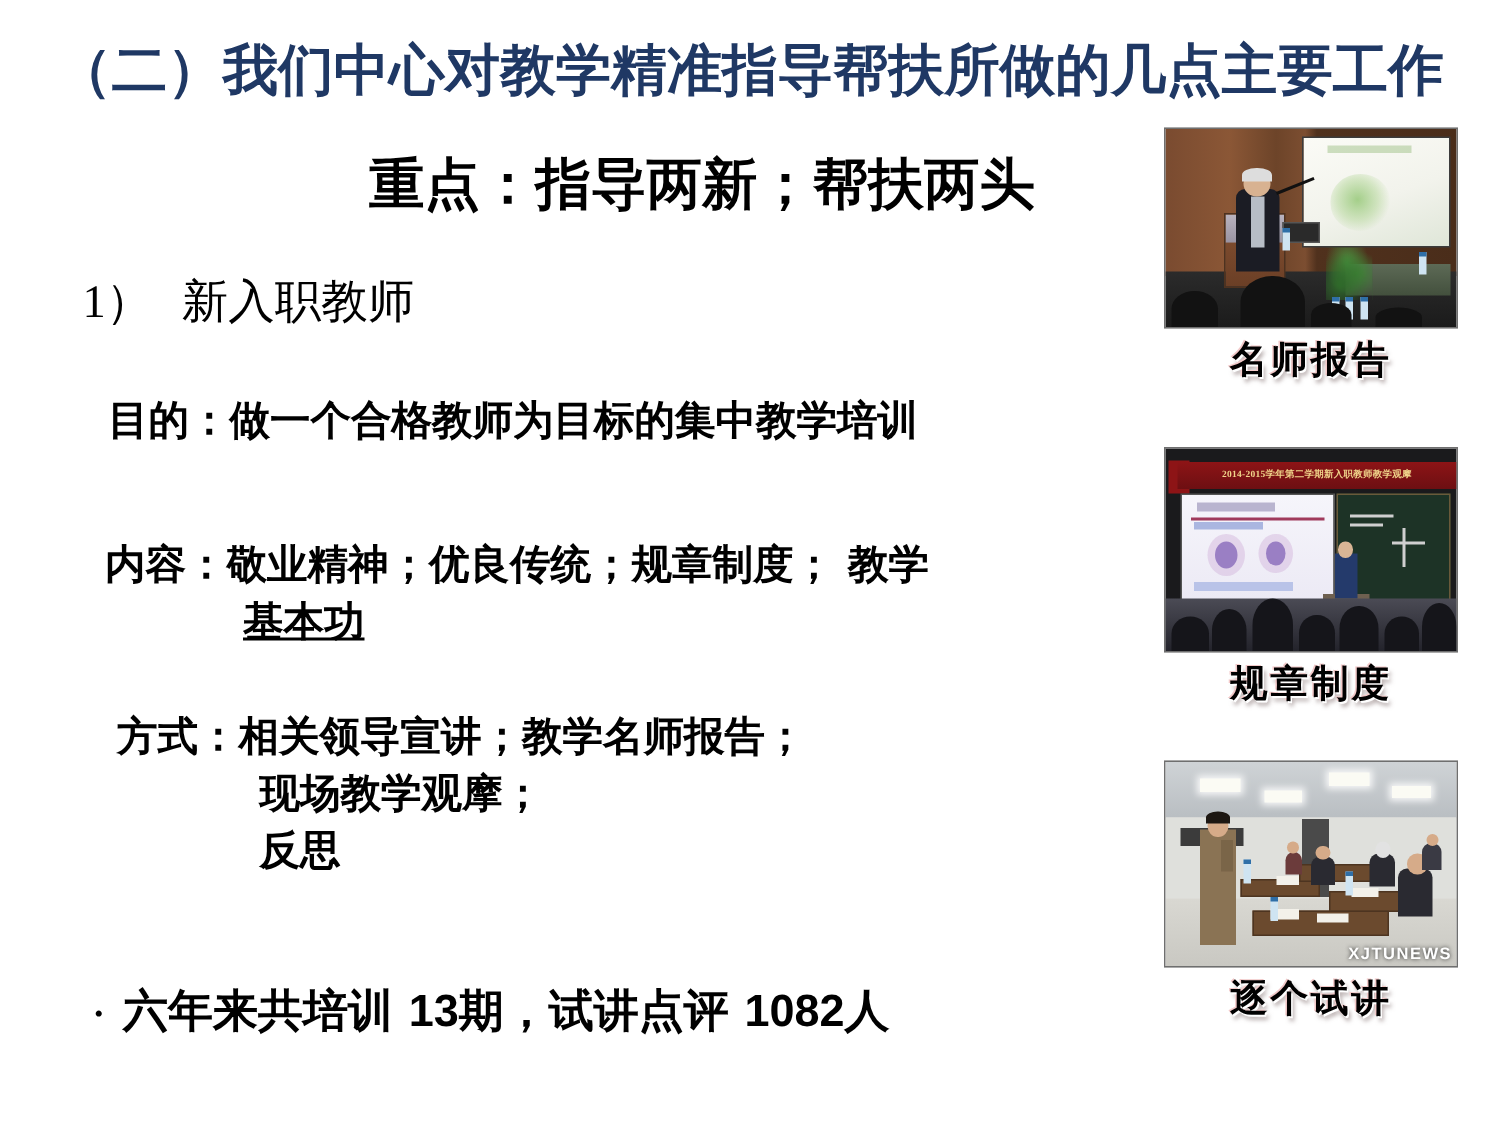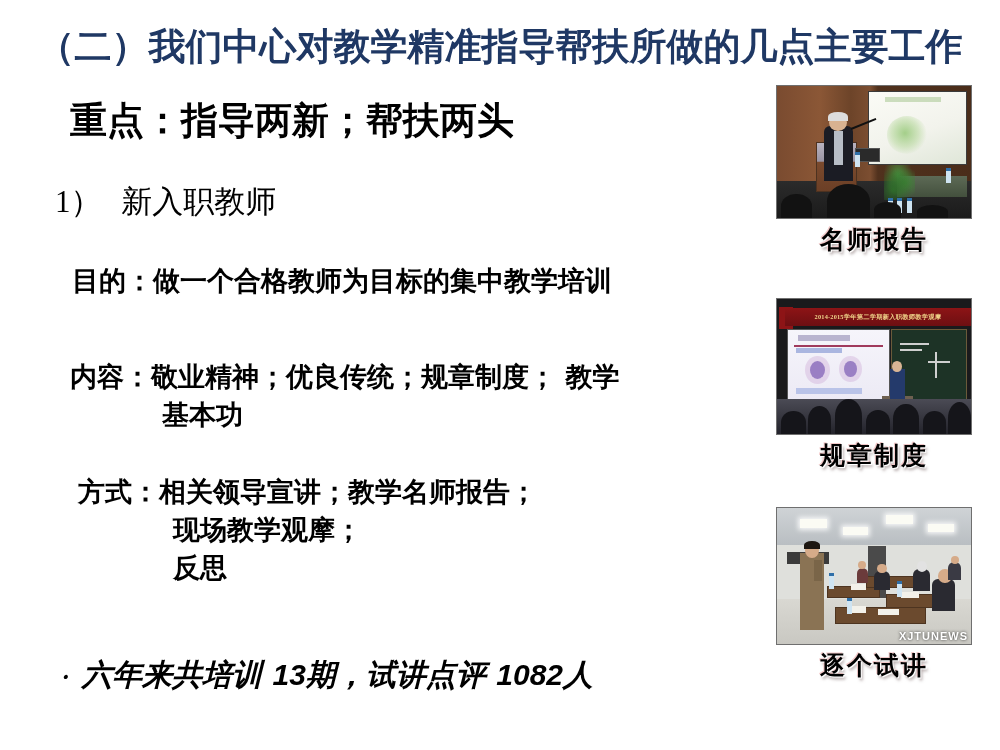--- a/index.html
+++ b/index.html
@@ -41,22 +41,22 @@
     top: 0;
     width: 770px;
     height: 750px;
   }
 
   .key-point {
     position: absolute;
     left: 70px;
     top: 100px;
     width: 620px;
-    text-align: left;
-    font-family: Liberation Mono, monospace;
+    text-align: right;
+    font-family: Liberation Sans, sans-serif;
     font-weight: bold;
     font-size: 37px;
     line-height: 46px;
     color: #000000;
     white-space: nowrap;
   }
 
   .item-1 {
     position: absolute;
     left: 55px;
@@ -75,35 +75,34 @@
     font-family: "DejaVu Serif", "Liberation Serif", serif;
     font-weight: bold;
     font-size: 27px;
     line-height: 38px;
     color: #000000;
   }
   .para .label { }
 
   .para-purpose { left: 72px; top: 262px; width: 690px; white-space: nowrap; }
   .para-content { left: 70px; top: 358px; width: 690px; }
-  .para-content .line2 { display: block; padding-left: 92px; }
+  .para-content .line2 { display: block; padding-left: 92px; text-decoration: underline; }
   .para-method  { left: 78px; top: 473px; width: 690px; }
   .para-method .line { display: block; padding-left: 95px; }
 
   .bullet-line {
     position: absolute;
     left: 62px;
     top: 655px;
     font-family: "DejaVu Serif", "Liberation Serif", serif;
     font-weight: bold;
     font-size: 30px;
     line-height: 40px;
     color: #000000;
     white-space: nowrap;
-    font-style: italic;
   }
   .bullet-line .dot {
     display: inline-block;
     width: 20px;
     font-size: 22px;
     vertical-align: middle;
   }
   .bullet-line .num {
     font-family: "Liberation Sans", sans-serif;
     font-weight: bold;

